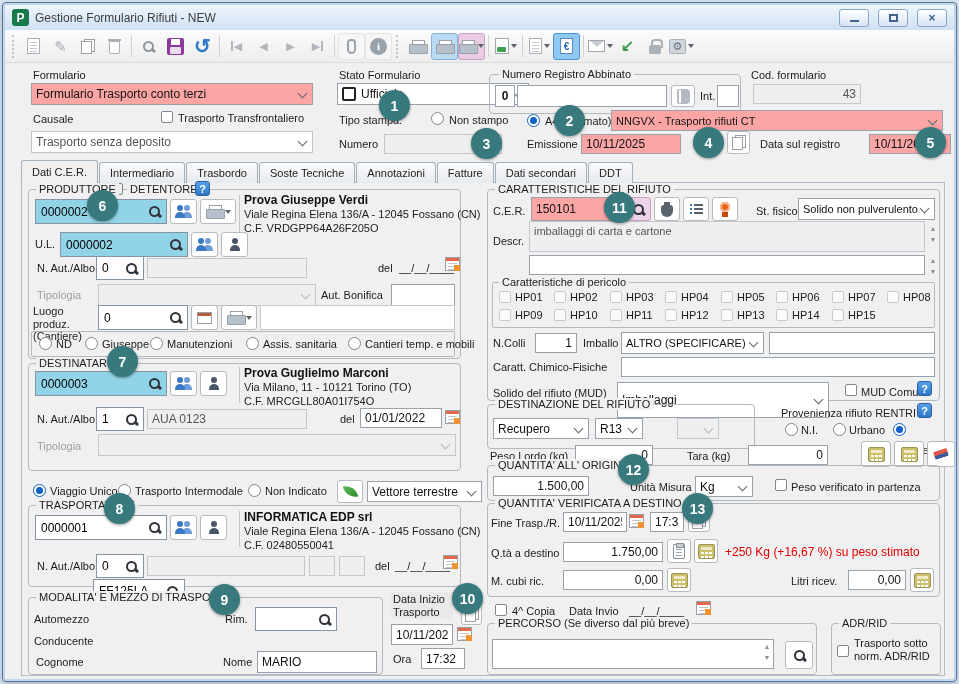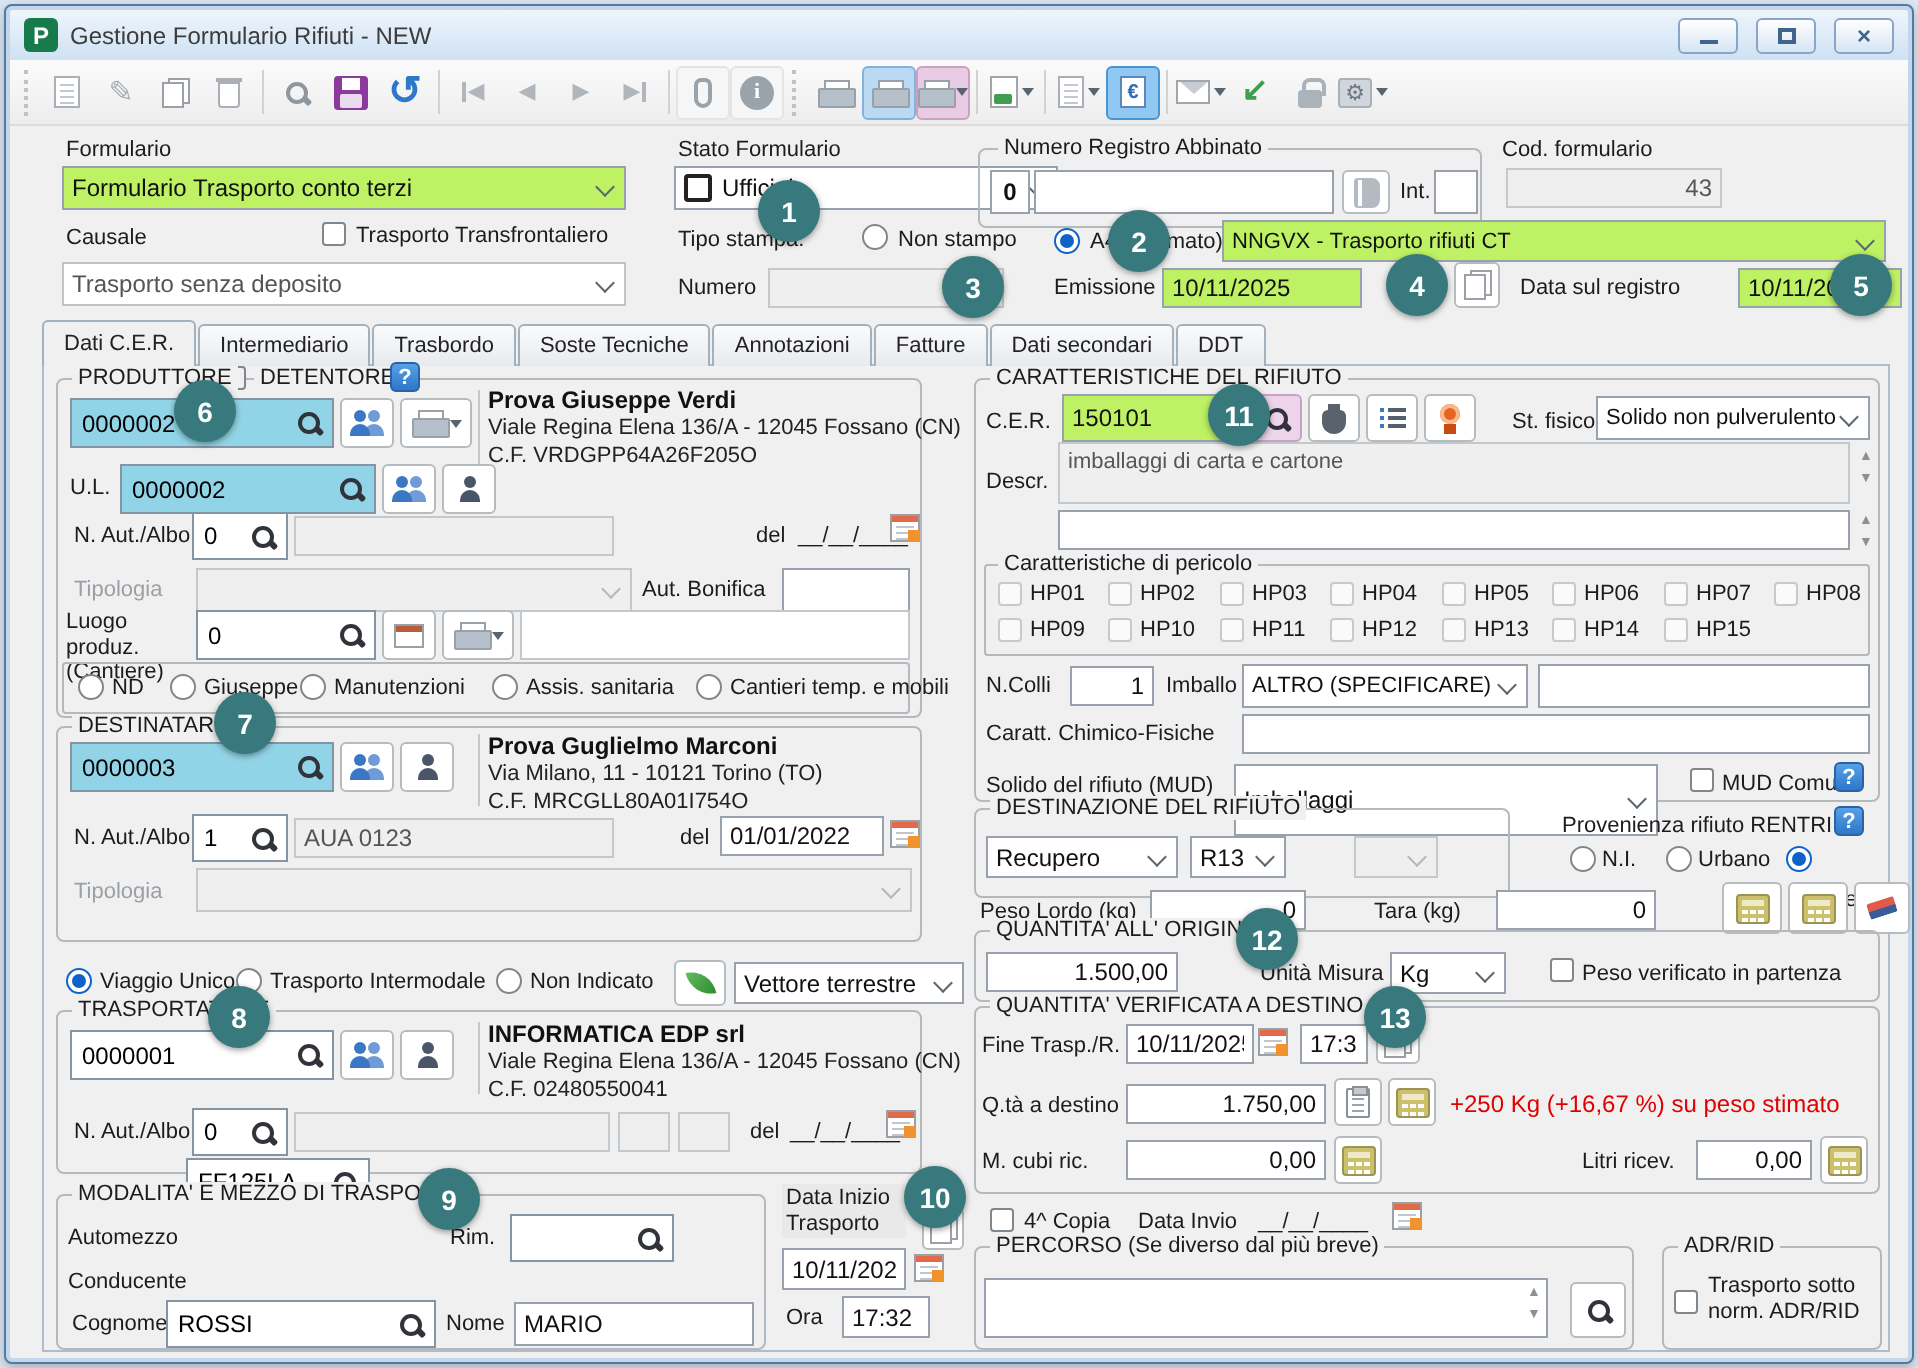--- a/index.html
+++ b/index.html
@@ -21,21 +21,21 @@
   .tbtn.lt{background:#f6f6f6;border-color:#e4e4e4;}
   .tsep{width:1px;height:22px;background:#d2d2d2;margin:0 3px;flex:0 0 auto;}
   .tgrip{width:4px;height:23px;border-left:2px dotted #c2c2c2;margin:0 4px;flex:0 0 auto;}
   .caret{width:0;height:0;border-left:3px solid transparent;border-right:3px solid transparent;border-top:4px solid #5a646e;margin-left:2px;flex:0 0 auto;}
   
   .lbl{position:absolute;font-size:11px;color:#1c1c1c;white-space:nowrap;line-height:1.15;}
   .lbl.dim{color:#9aa0a6;}
   .fld{position:absolute;height:21px;border:1px solid #98a2ac;background:#fff;font-size:12px;color:#111;display:flex;align-items:center;padding:0 4px;}
   .fld .t{flex:1;white-space:nowrap;overflow:hidden;}
   .fld.num .t{text-align:right;}
-  .fld.hl{background:#bef264;}
+  .fld.hl{background:#fca5a5;}
   .fld.dis{background:#efefef;border-color:#c3c8cc;color:#555;}
   .fld.s11{font-size:11px;}
   .combo{padding-right:16px;}
   .combo::after{content:"";position:absolute;right:6px;top:50%;margin-top:-4px;width:6px;height:6px;border-right:1.5px solid #5c666e;border-bottom:1.5px solid #5c666e;transform:rotate(45deg);}
   .combo.dis::after{border-color:#b2b8be;}
   .grp{position:absolute;border:1px solid #b5b9bd;border-radius:4px;}
   .leg{position:absolute;font-size:11px;color:#1c1c1c;background:#f0f0f0;padding:0 3px;white-space:nowrap;z-index:2;}
   .ibtn{position:absolute;border:1px solid #b6bbc0;border-radius:3px;background:#fff;display:flex;align-items:center;justify-content:center;}
   .ibtn.pink{background:#eed4ea;border-color:#c9a2c2;}
   .badge{position:absolute;width:31px;height:31px;border-radius:50%;background:#37797c;color:#fff;font-size:14px;font-weight:bold;display:flex;align-items:center;justify-content:center;box-shadow:0 1px 3px rgba(0,0,0,.4);z-index:6;}
@@ -478,24 +478,20 @@
     <span class="t">FF125LA</span>
       <span class="i-mag"></span>
   </div>
   <div class="lbl" style="left:222px;top:610px">Rim.</div>
   <div class="codebox" style="left:252px;top:604px;width:82px;height:24px">
     <span class="t"></span>
       <span class="i-mag"></span>
   </div>
   <div class="lbl" style="left:31px;top:632px">Conducente</div>
   <div class="lbl" style="left:33px;top:653px">Cognome</div>
-  <div class="codebox" style="left:80px;top:647px;width:135px;height:24px">
-    <span class="t">ROSSI</span>
-      <span class="i-mag"></span>
-  </div>
   <div class="lbl" style="left:220px;top:653px">Nome</div>
   <div class="fld" style="left:254px;top:648px;width:120px;height:22px">
       <span class="t">MARIO</span>
     </div>
 
   <div class="lbl" style="left:388px;top:589px;width:62px;white-space:normal;background:#e9e9e9;padding:1px 2px">Data Inizio Trasporto</div>
   <div class="ibtn" style="left:458px;top:601px;width:21px;height:21px">
       <span class="i-copyic"></span>
     </div>
   <div class="fld" style="left:388px;top:621px;width:62px;height:21px">

